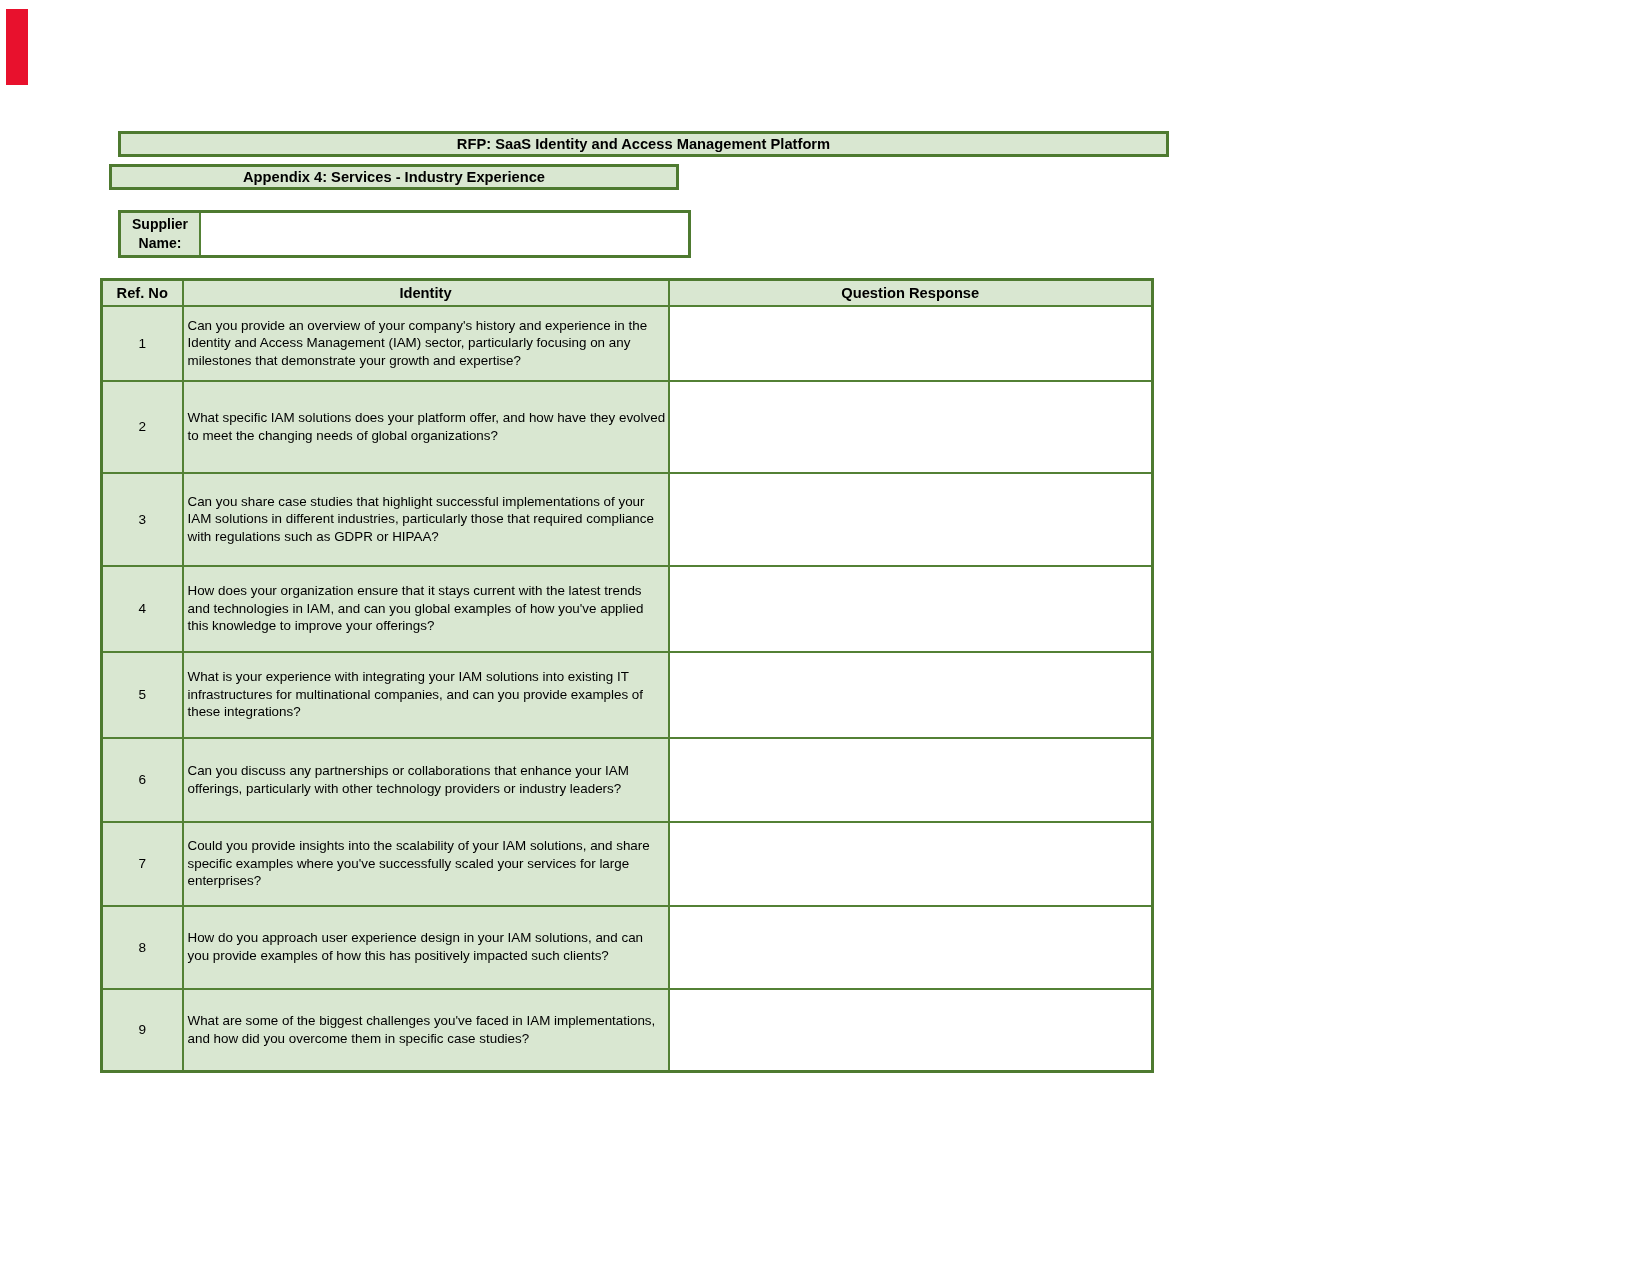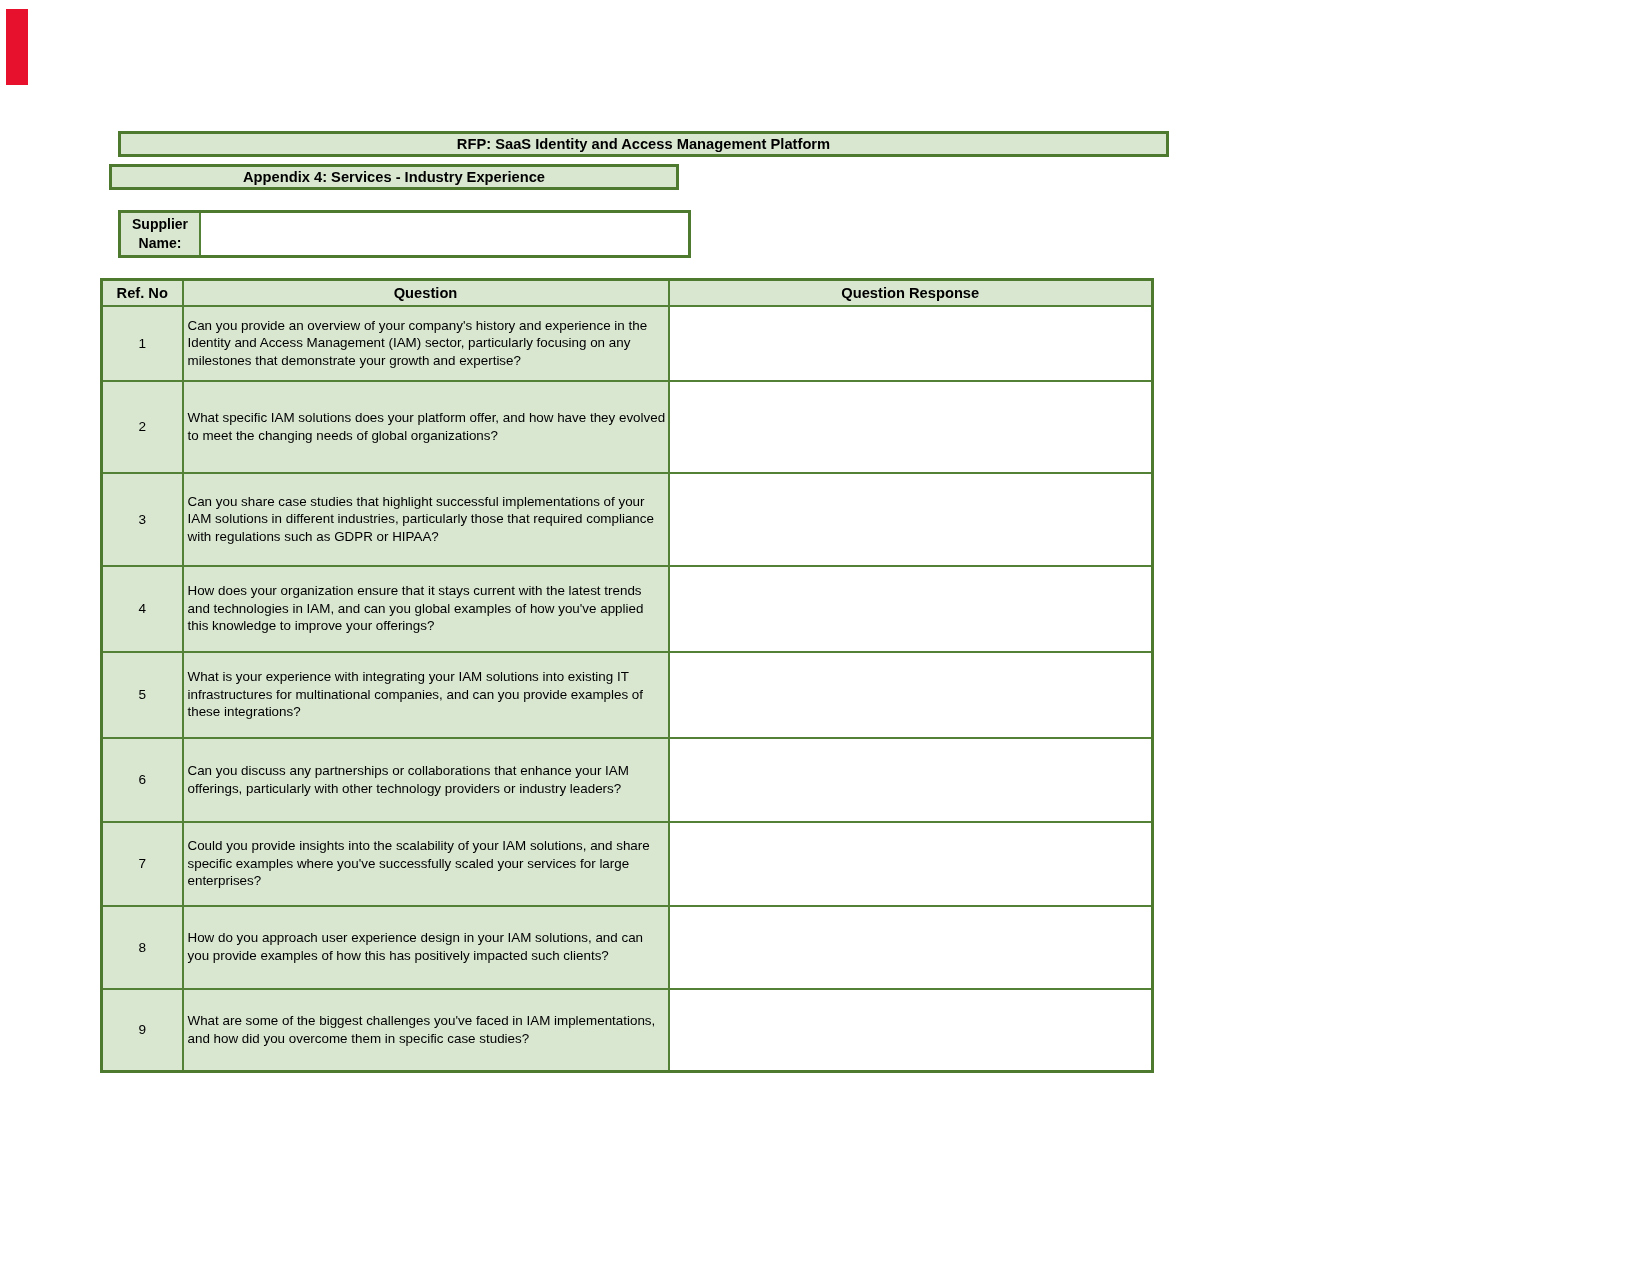--- a/index.html
+++ b/index.html
@@ -82,21 +82,21 @@
 
   <table class="q-table">
     <colgroup>
       <col style="width:81px">
       <col style="width:486px">
       <col style="width:484px">
     </colgroup>
     <thead>
       <tr>
         <th>Ref. No</th>
-        <th>Question</th>
+        <th>Identity</th>
         <th>Question Response</th>
       </tr>
     </thead>
     <tbody id="rows">
         <tr style="height: 75px;">
           <td class="ref">1</td>
           <td class="question">Can you provide an overview of your company's history and experience in the Identity and Access Management (IAM) sector, particularly focusing on any milestones that demonstrate your growth and expertise?</td>
           <td class="response"></td>
         </tr>
         <tr style="height: 92px;">

